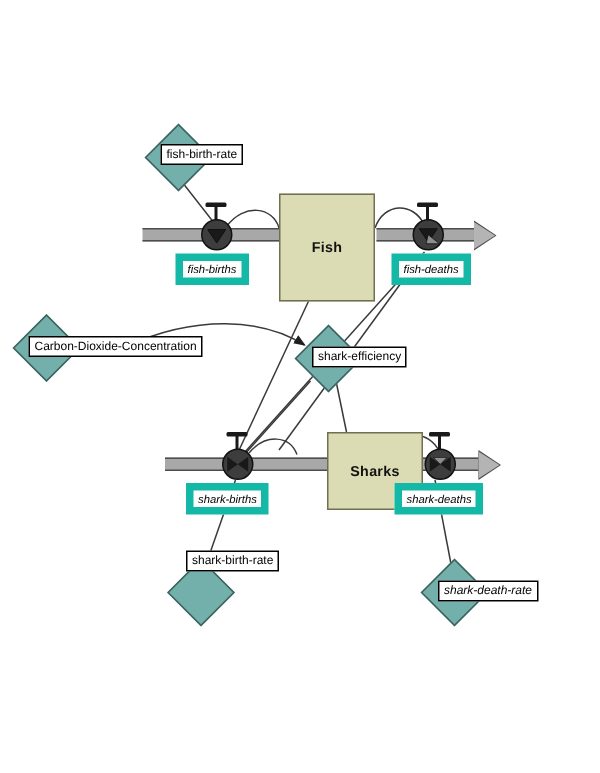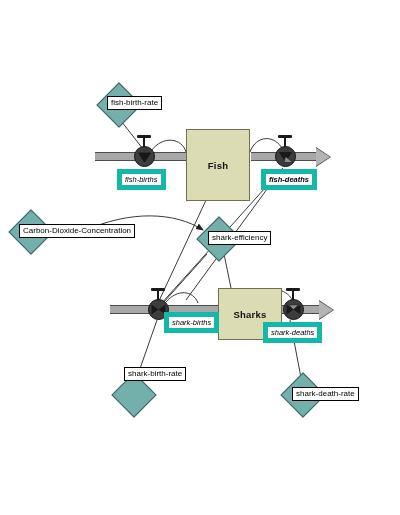--- a/index.html
+++ b/index.html
@@ -234,25 +234,25 @@
       <path d="M3.5,5.5 L10.5,10.5 L3.5,15.5 z" fill="#191919"></path>
       <path d="M17.5,5.5 L10.5,10.5 L17.5,15.5 z" fill="#191919"></path>
       <path d="M10.5,10.5 L15,6 L6,6 z" fill="#8d8d92" stroke="#0d0d0d" stroke-width="0.4"></path>
     </svg>
   </div>
 
   <div class="flow-label" style="left:117px; top:169px;">
     <span>fish-births</span>
   </div>
 
-  <div class="flow-label" style="left:261px; top:169px;font-weight:bold;">
+  <div class="flow-label" style="left:261px; top:169px;">
     <span>fish-deaths</span>
   </div>
 
-  <div class="flow-label" style="left:124px; top:312px;margin-left:40px;">
+  <div class="flow-label" style="left:124px; top:322px;">
     <span>shark-births</span>
   </div>
 
   <div class="flow-label" style="left:263px; top:322px;">
     <span>shark-deaths</span>
   </div>
 
   <div class="diamond-wrap" style="left:96px; top:82px; width:46px; height:46px;">
     <div class="diamond" style="left:7px; top:7px; width:32px; height:32px;"></div>
   </div>
@@ -277,17 +277,17 @@
   <div class="diamond-wrap" style="left:111px; top:372px; width:46px; height:46px;">
     <div class="diamond" style="left:7px; top:7px; width:32px; height:32px;"></div>
   </div>
   <div class="var-label" style="left:124px; top:367px;">
     <span>shark-birth-rate</span>
   </div>
 
   <div class="diamond-wrap" style="left:280px; top:372px; width:46px; height:46px;">
     <div class="diamond" style="left:7px; top:7px; width:32px; height:32px;"></div>
   </div>
-  <div class="var-label" style="left:292px; top:387px;">
+  <div class="var-label" style="left:292px; top:387px;font-style:italic;">
     <span>shark-death-rate</span>
   </div>
 
 </div>
 
 </body></html>

